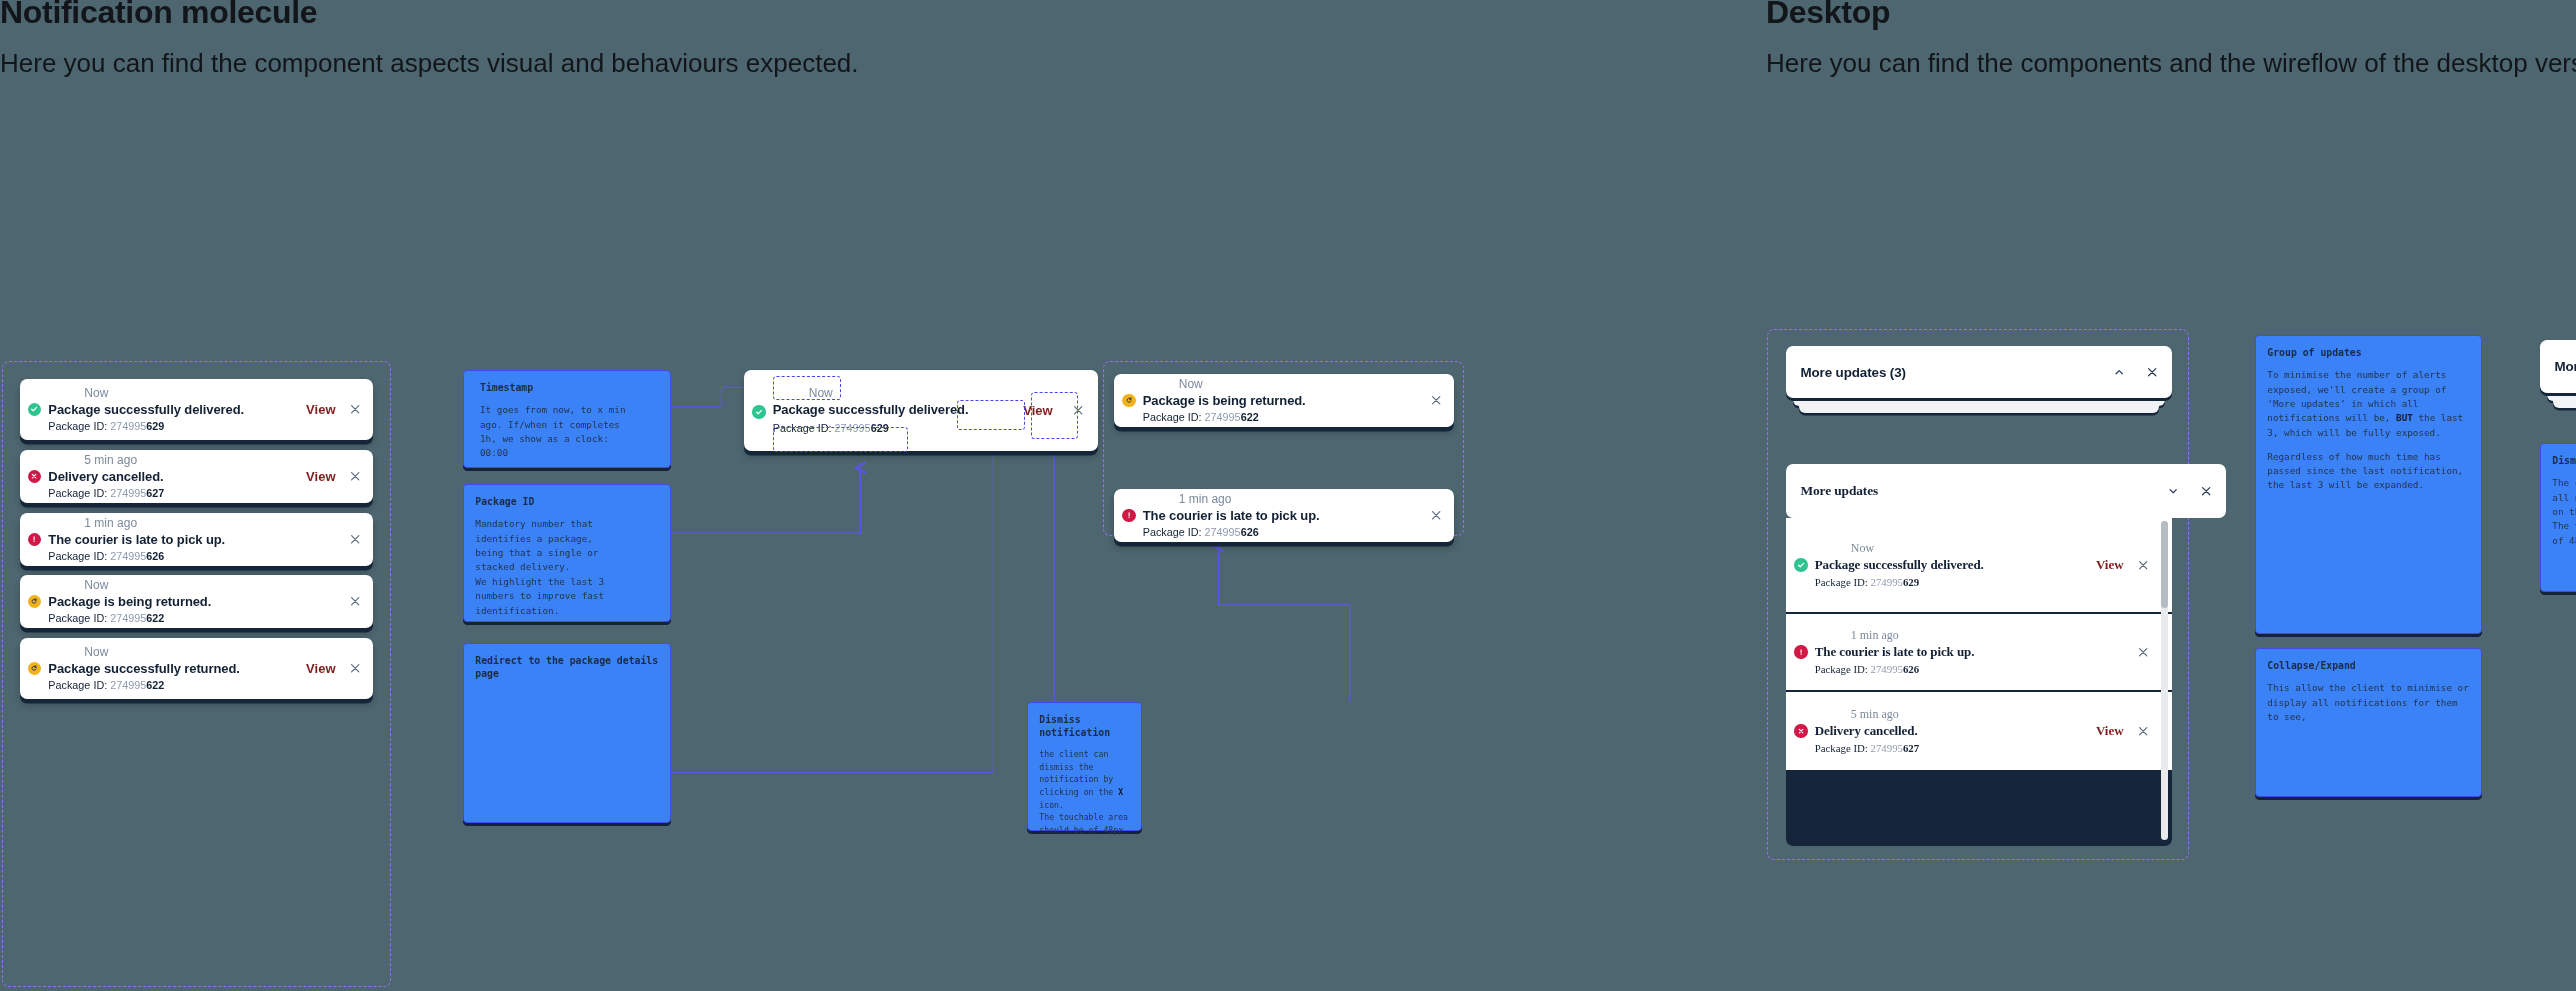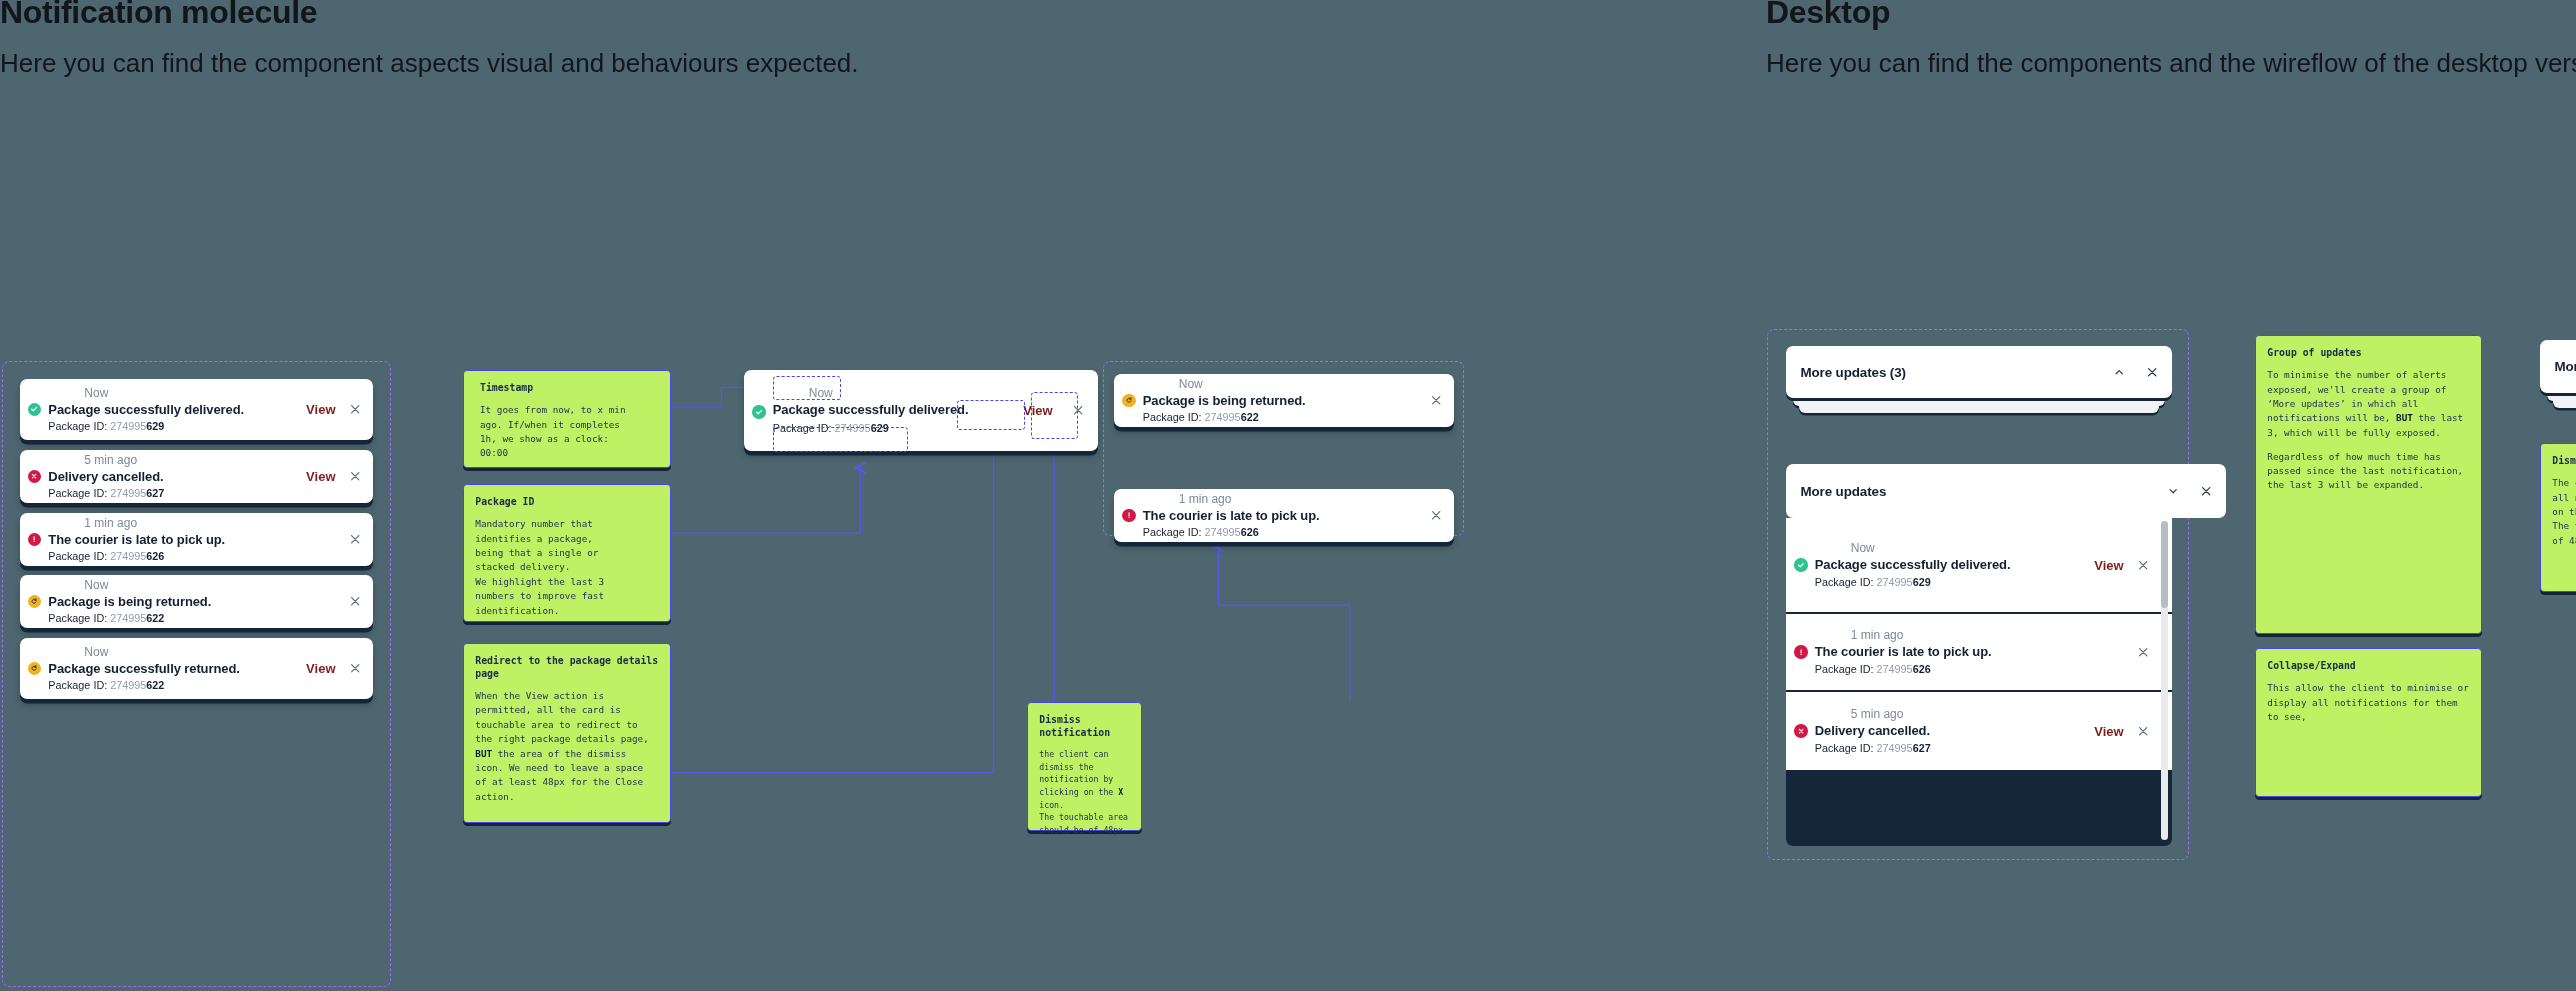--- a/index.html
+++ b/index.html
@@ -59,21 +59,21 @@
   }
   .ncard-close {
     width: 16.5px; height: 16.5px; flex: 0 0 16.5px;
     display: flex; align-items: center; justify-content: center;
   }
   .ncard-close svg { width: 12.4px; height: 12.4px; stroke: #5a6b80; stroke-width: 2.3; fill: none; }
 
   
   .note {
     position: absolute;
-    background: #bef264;
+    background: #3b82f6;
     border: 1.5px solid #4b46e8;
     border-radius: 4.6px;
     box-shadow: 0 3.1px 0 0 #13233a;
     padding: 11.3px 10.3px 11.3px 11.3px;
     font-family: "DejaVu Sans Mono", "Liberation Mono", monospace;
   }
   .note-h {
     font-size: 9.8px; font-weight: 700; color: #1c2b45;
     line-height: 1.3; margin-bottom: 8.2px;
   }
@@ -301,21 +301,20 @@
 identifies a package,
 being that a single or
 stacked delivery.
 We highlight the last 3
 numbers to improve fast
 identification.</div>
   </div>
 
   <div class="note" style="left:463px; top:643px; width:208px; height:180px;">
     <div class="note-h">Redirect to the package details page</div>
-    <div class="note-p"><span>When the View action is permitted, all the card is touchable area to redirect to the right package details page, </span><b>BUT</b><span> the area of the dismiss icon. We need to leave a space of at least 48px for the Close action.</span></div>
   </div>
 
   <div class="ncard" style="left:744px; top:370px; width:354px; height:81px;">
     <span class="ncard-icon" style="background:#2ec48f; margin-top:3.1px;">
       <svg viewBox="0 0 16 16">
           <path d="M3.2 8.3 L6.4 11.3 L12.8 4.8" fill="none" stroke="#fff" stroke-width="2.3" stroke-linecap="round" stroke-linejoin="round"></path>
         </svg>
     </span>
     <span class="ncard-body">
       <span class="ncard-time" style="display:block">Now</span>
@@ -395,21 +394,21 @@
           </svg>
       </span>
       <span class="gicon" style="margin-left:13.4px;">
         <svg viewBox="0 0 24 24">
             <path d="M5 5 L19 19 M19 5 L5 19" stroke-linecap="round"></path>
           </svg>
       </span>
     </div>
   </div>
 
-  <div class="gpanel" style="left:1786px; top:464px; width:440px; height:381px;">
+  <div class="gpanel" style="left:1786px; top:464px; width:440px; height:381px;font-family:Liberation Serif, serif;">
     <div class="ghead" style="height:54px;">
       <span class="ghead-title">More updates</span>
       <span class="gicon">
         <svg viewBox="0 0 24 24">
             <path d="M6 9 L12 15 L18 9" stroke-linecap="round" stroke-linejoin="round"></path>
           </svg>
       </span>
       <span class="gicon" style="margin-left:13.4px;">
         <svg viewBox="0 0 24 24">
             <path d="M5 5 L19 19 M19 5 L5 19" stroke-linecap="round"></path>

